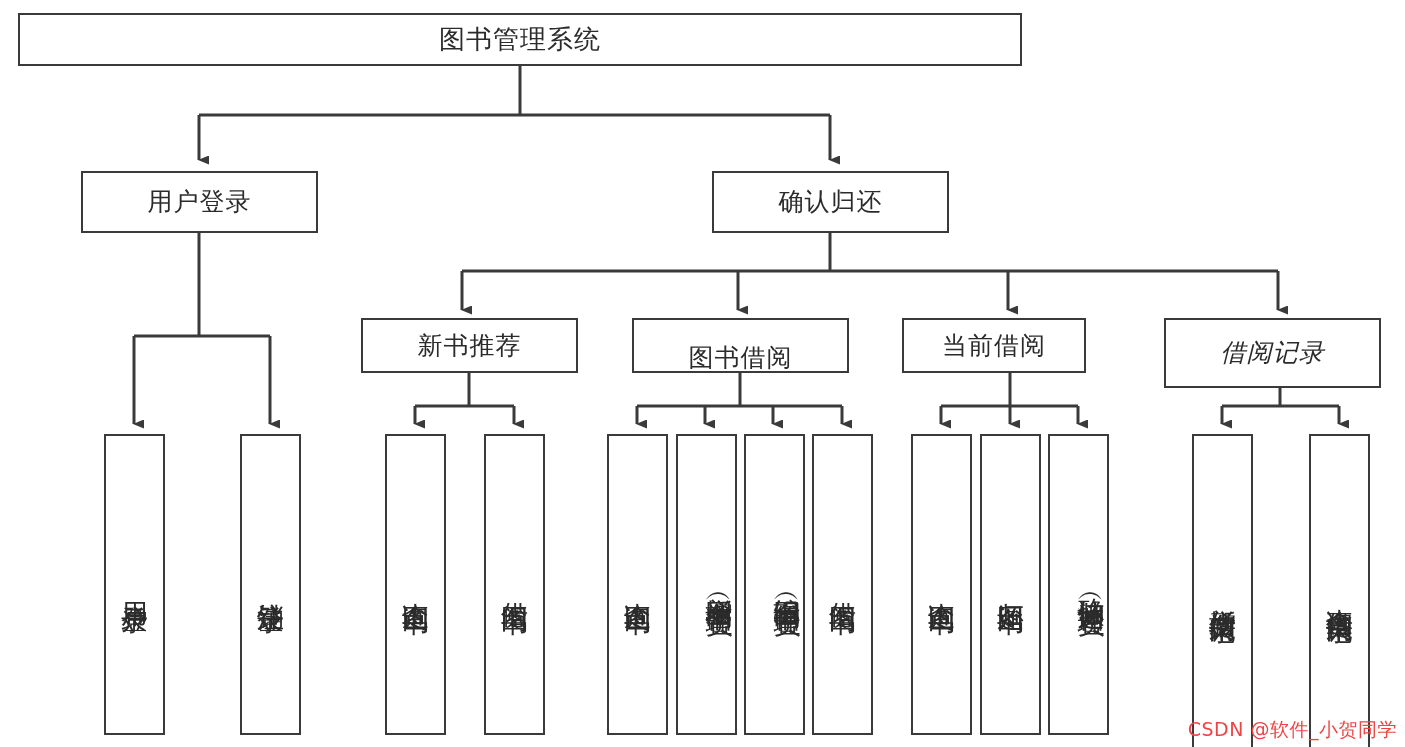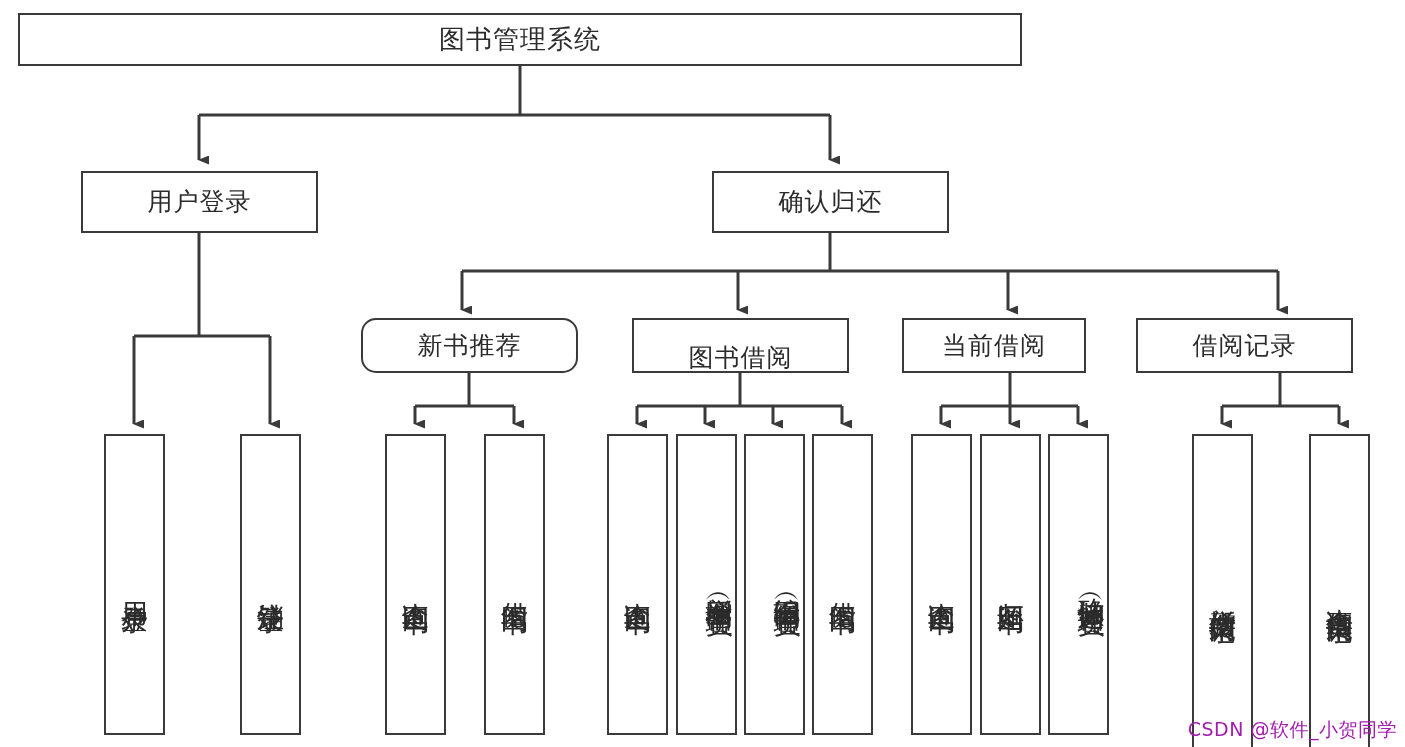--- a/index.html
+++ b/index.html
@@ -57,21 +57,21 @@
     white-space: nowrap;
   }
   .node-v.v-mid {
     align-items: center;
   }
   .watermark {
     position: absolute;
     right: 8px;
     bottom: 4px;
     font-size: 19px;
-    color: #a21caf;
+    color: #ef4444;
     letter-spacing: 0.5px;
     z-index: 5;
     white-space: nowrap;
   }
 </style>
 </head>
 <body>
 
 <div id="diagram-canvas">
 
@@ -130,33 +130,33 @@
   </div>
 
   <div class="node node-h" style="left:81px; top:171px; width:237px; height:62px;">
     <span>用户登录</span>
   </div>
 
   <div class="node node-h" style="left:712px; top:171px; width:237px; height:62px;">
     <span>确认归还</span>
   </div>
 
-  <div class="node node-h" style="left:361px; top:318px; width:217px; height:55px;border-radius:15px;">
+  <div class="node node-h" style="left:361px; top:318px; width:217px; height:55px;">
     <span>新书推荐</span>
   </div>
 
   <div class="node node-h" style="left:632px; top:318px; width:217px; height:55px;align-items:flex-end;">
     <span>图书借阅</span>
   </div>
 
   <div class="node node-h" style="left:902px; top:318px; width:184px; height:55px;">
     <span>当前借阅</span>
   </div>
 
-  <div class="node node-h" style="left:1136px; top:318px; width:217px; height:55px;">
+  <div class="node node-h" style="left:1164px; top:318px; width:217px; height:70px;font-style:italic;">
     <span>借阅记录</span>
   </div>
 
   <div class="node node-v v-mid" style="left:104px; top:434px; width:61px; height:301px;">
     <span>用户登录</span>
   </div>
 
   <div class="node node-v v-mid" style="left:240px; top:434px; width:61px; height:301px;">
     <span>注销登录</span>
   </div>

